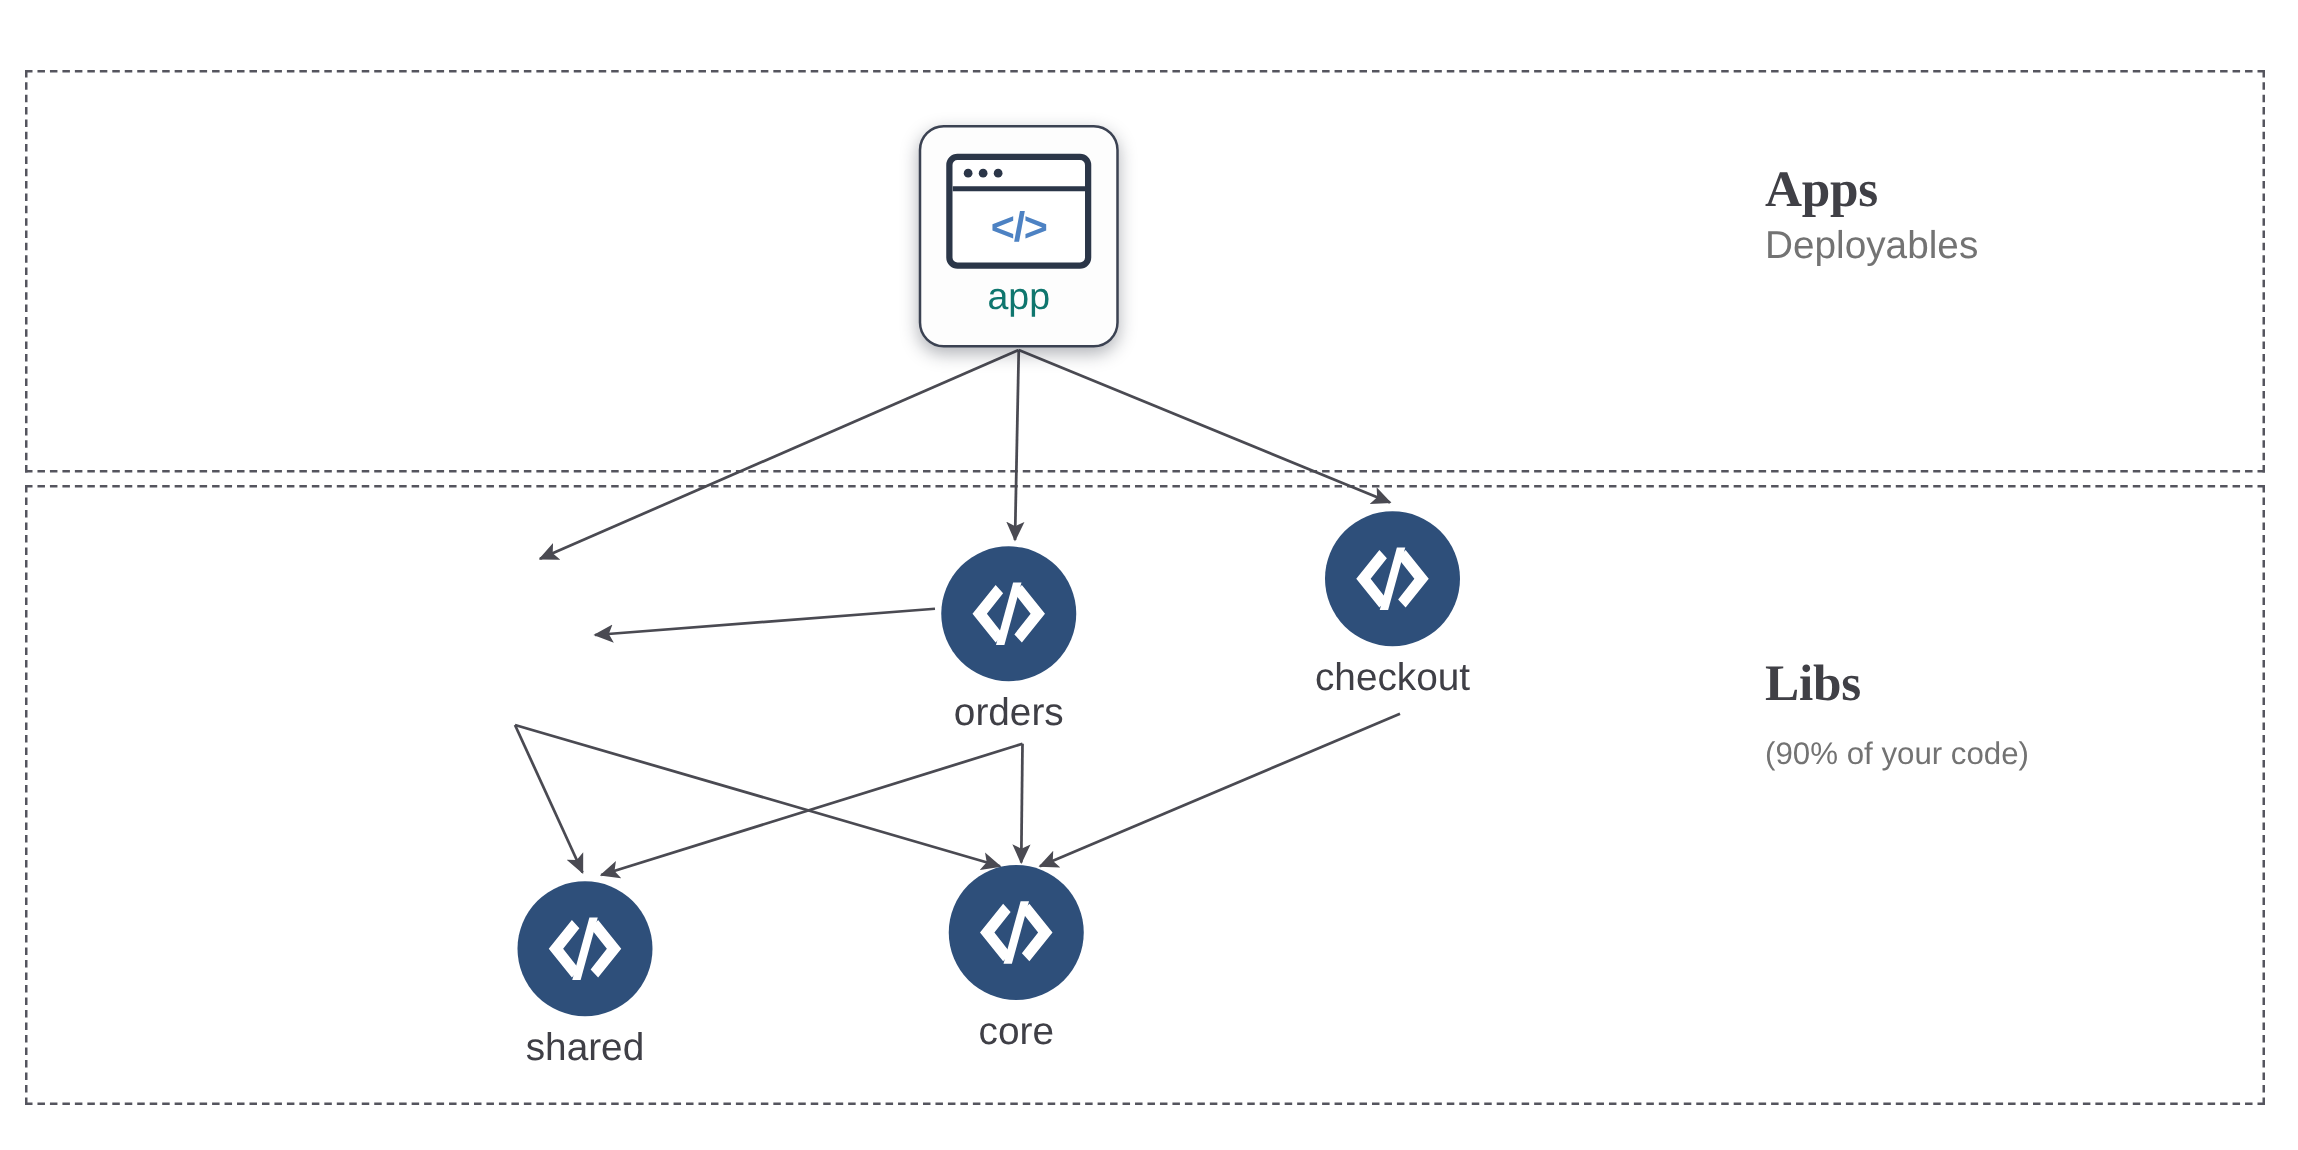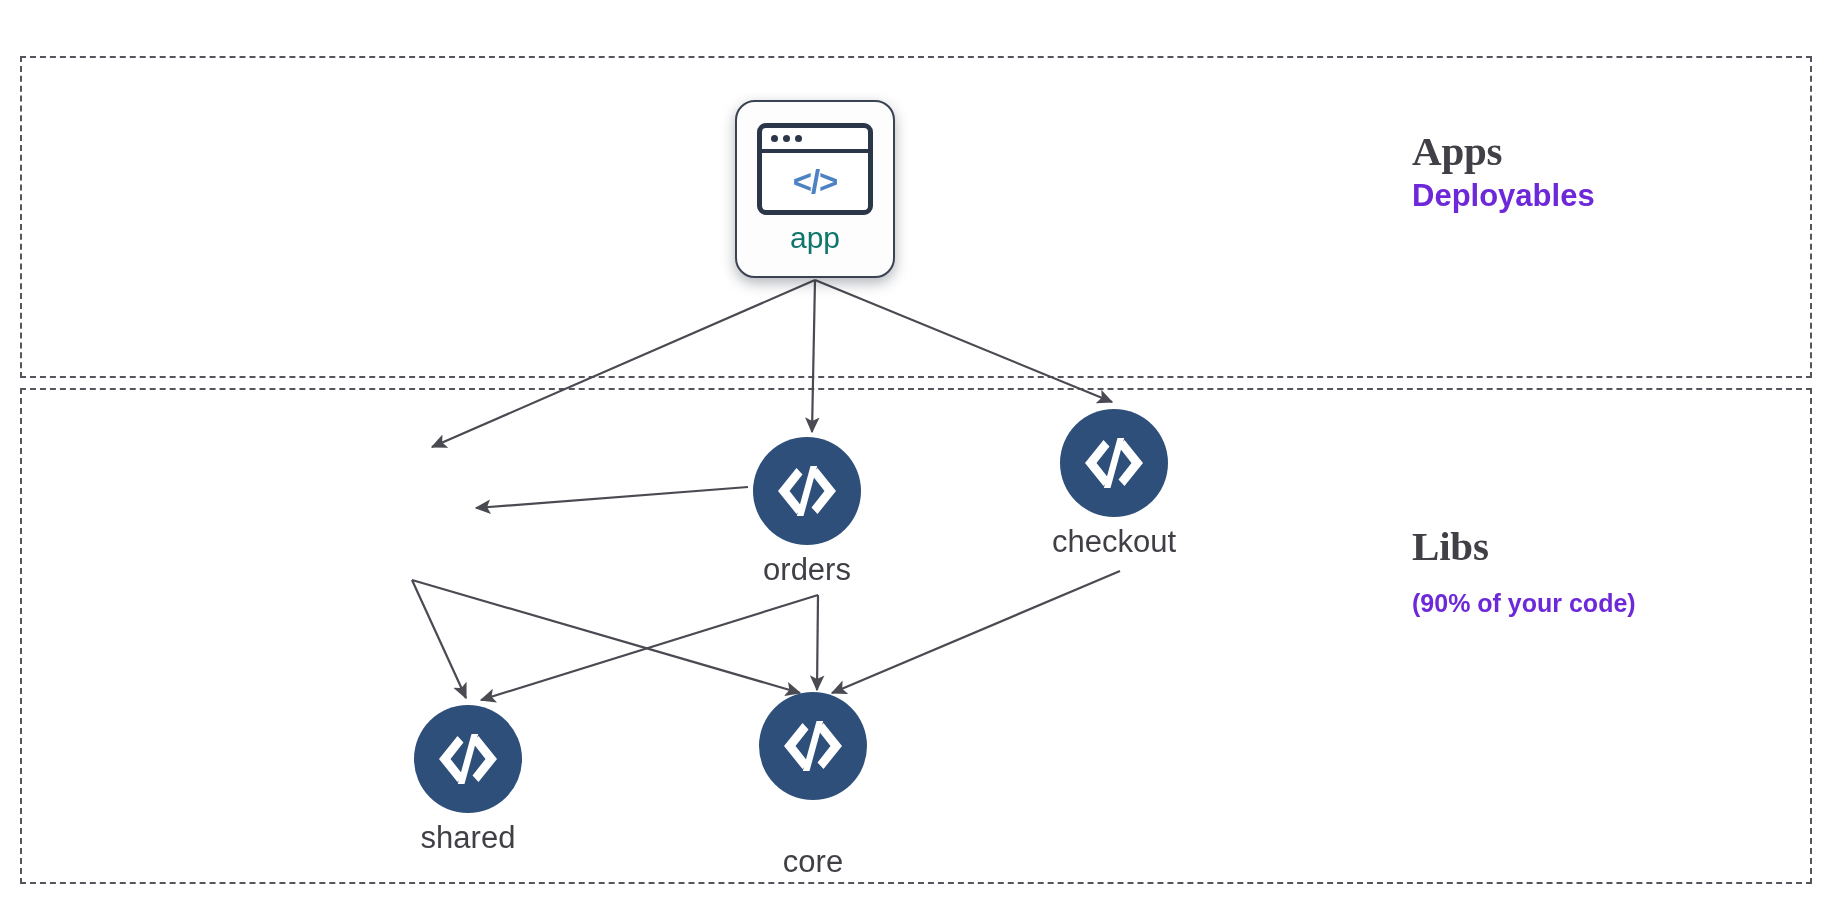--- a/index.html
+++ b/index.html
@@ -49,22 +49,22 @@
     font-size: 41px;
     font-weight: bold;
     color: #404046;
     line-height: 1.06;
     letter-spacing: -0.2px;
     display: block;
     font-family: Liberation Serif, serif;
   }
   .zone-caption .caption-sub {
     font-size: 31px;
-    font-weight: bold;
-    color: #6d28d9;
+    font-weight: normal;
+    color: #737373;
     line-height: 1.2;
     display: block;
     margin-top: 4px;
   }
   .zone-caption .caption-sub.small {
     font-size: 25px;
     margin-top: 20px;
   }
   #caption-apps { left: 1412px; top: 130px; }
   #caption-libs { left: 1412px; top: 525px; }
@@ -166,21 +166,21 @@
     font-size: 31px;
     color: #3f3f46;
     white-space: nowrap;
     line-height: 1.1;
   }
 
   #node-products { left: 357px; top: 451px; }
   #node-orders   { left: 753px; top: 437px; text-align: center; }
   #node-checkout { left: 1060px; top: 409px; }
   #node-shared   { left: 414px; top: 705px; }
-  #node-core     { left: 759px; top: 692px; gap: 37px; }
+  #node-core     { left: 759px; top: 692px; }
 </style>
 </head>
 <body>
 
 <div id="diagram-root">
 
   <div class="zone" id="zone-apps"></div>
   <div class="zone" id="zone-libs"></div>
 
   <svg id="edge-layer" viewBox="0 0 1838 920" width="1838" height="920">

